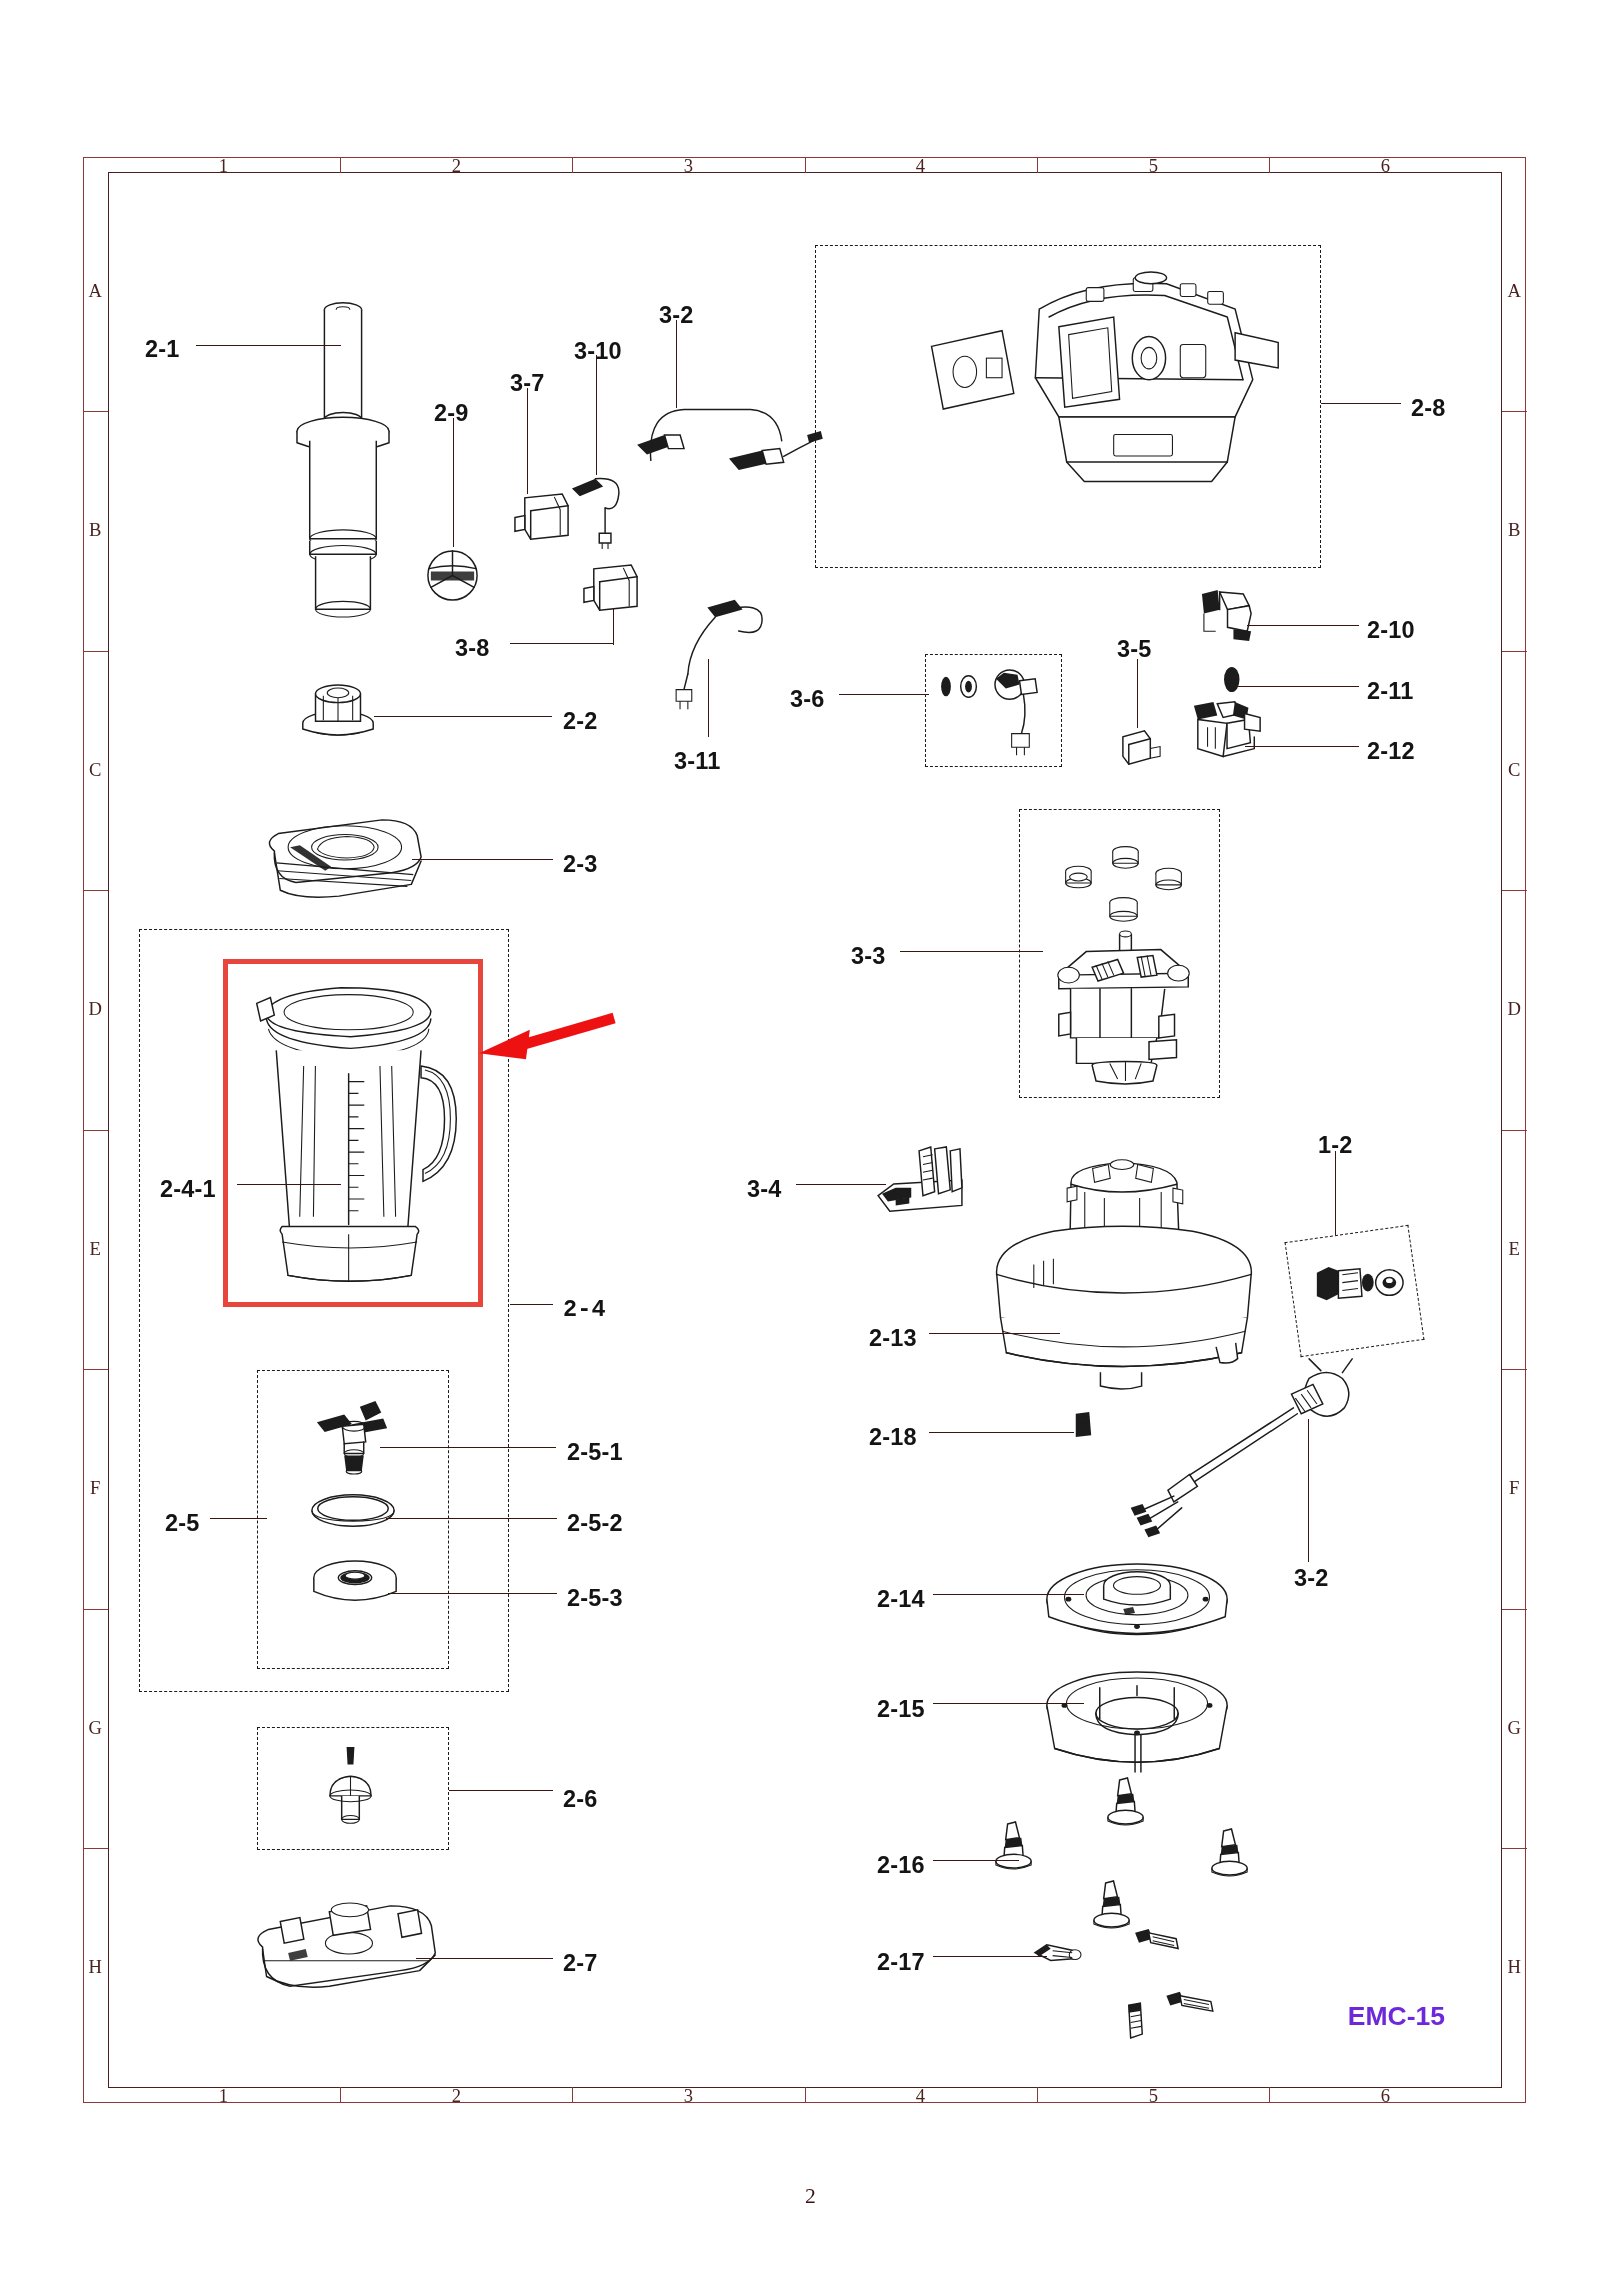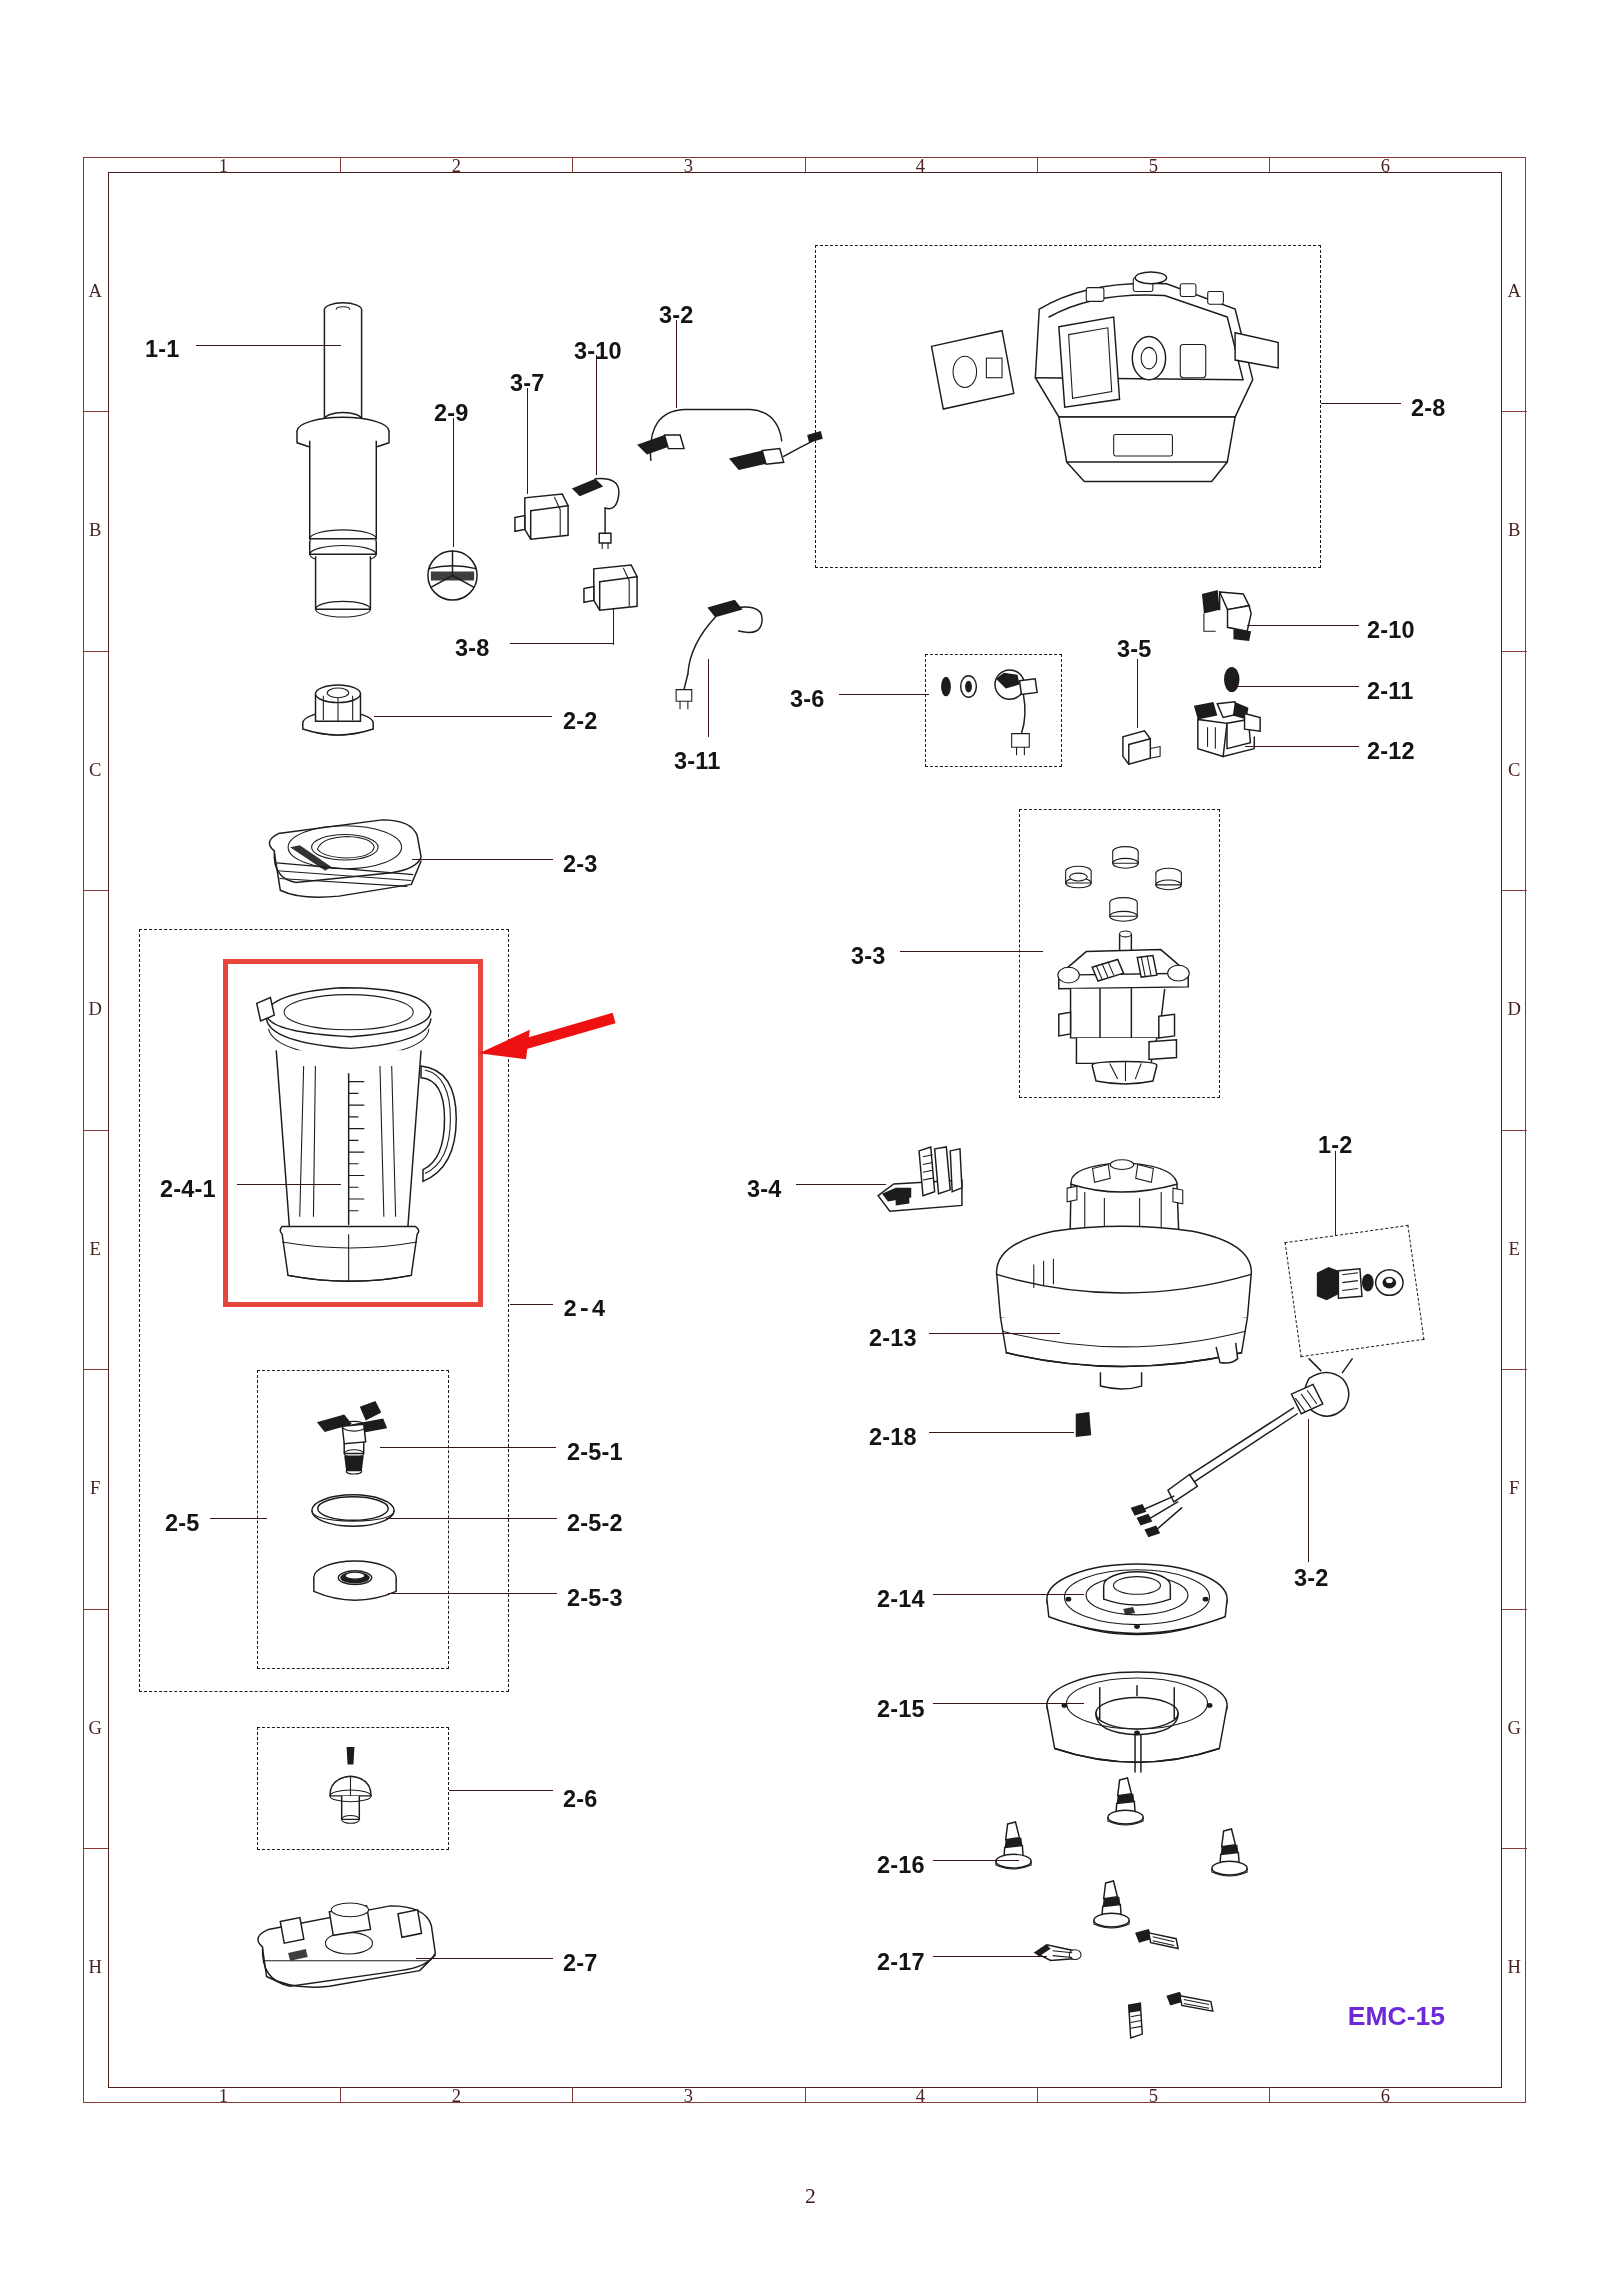--- a/index.html
+++ b/index.html
@@ -736,21 +736,21 @@
 
   <div class="lead" style="left:449px;top:1790px;width:104px;"></div>
 
   <div class="lead" style="left:933px;top:1860px;width:86px;"></div>
 
   <div class="lead" style="left:933px;top:1956px;width:114px;"></div>
 
   <div class="lead" style="left:416px;top:1958px;width:137px;"></div>
 
   <div id="callout-layer">
-      <div class="lbl" id="c-2-1" style="left: 145px; top: 336px;">1-1</div>
+      <div class="lbl" id="c-2-1" style="left: 145px; top: 336px;">2-1</div>
       <div class="lbl" id="c-2-9" style="left: 434px; top: 400px;">2-9</div>
       <div class="lbl" id="c-3-7" style="left: 510px; top: 370px;">3-7</div>
       <div class="lbl" id="c-3-10" style="left: 574px; top: 338px;">3-10</div>
       <div class="lbl" id="c-3-9" style="left: 659px; top: 302px;">3-2</div>
       <div class="lbl" id="c-2-8" style="left: 1411px; top: 395px;">2-8</div>
       <div class="lbl" id="c-3-8" style="left: 455px; top: 635px;">3-8</div>
       <div class="lbl" id="c-2-2" style="left: 563px; top: 708px;">2-2</div>
       <div class="lbl" id="c-3-11" style="left: 674px; top: 748px;">3-11</div>
       <div class="lbl" id="c-3-6" style="left: 790px; top: 686px;">3-6</div>
       <div class="lbl" id="c-3-5" style="left: 1117px; top: 636px;">3-5</div>

